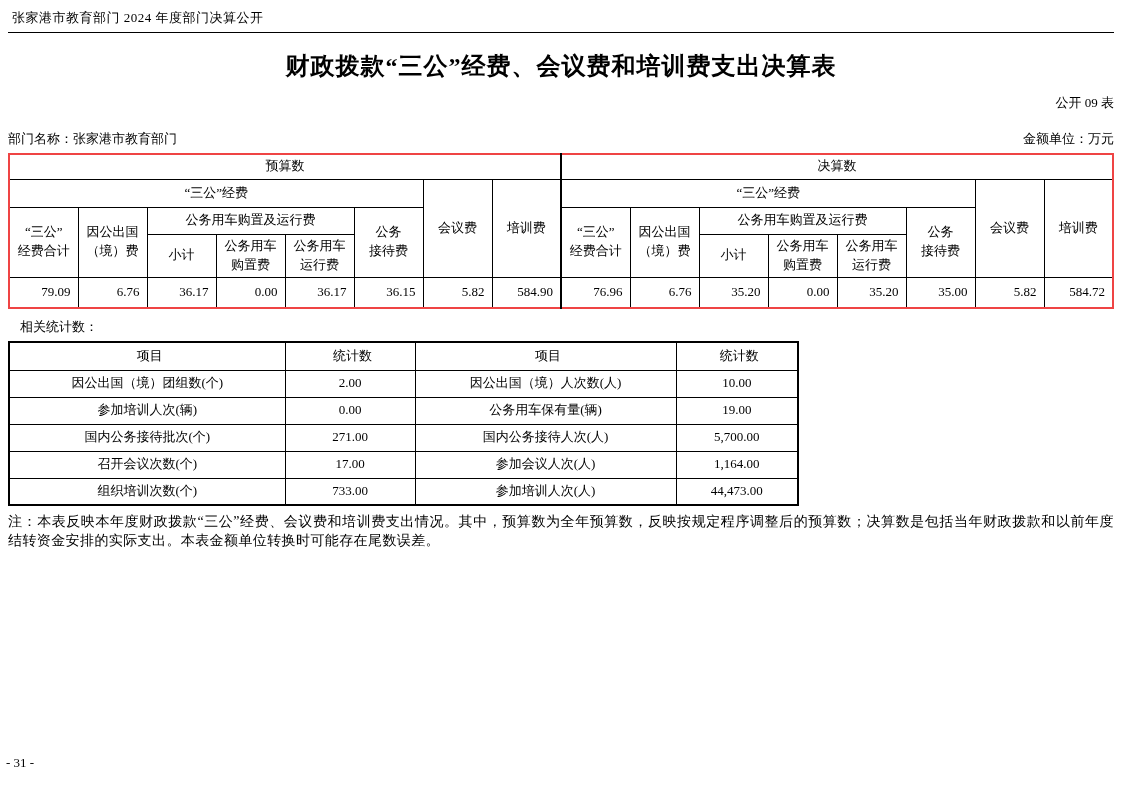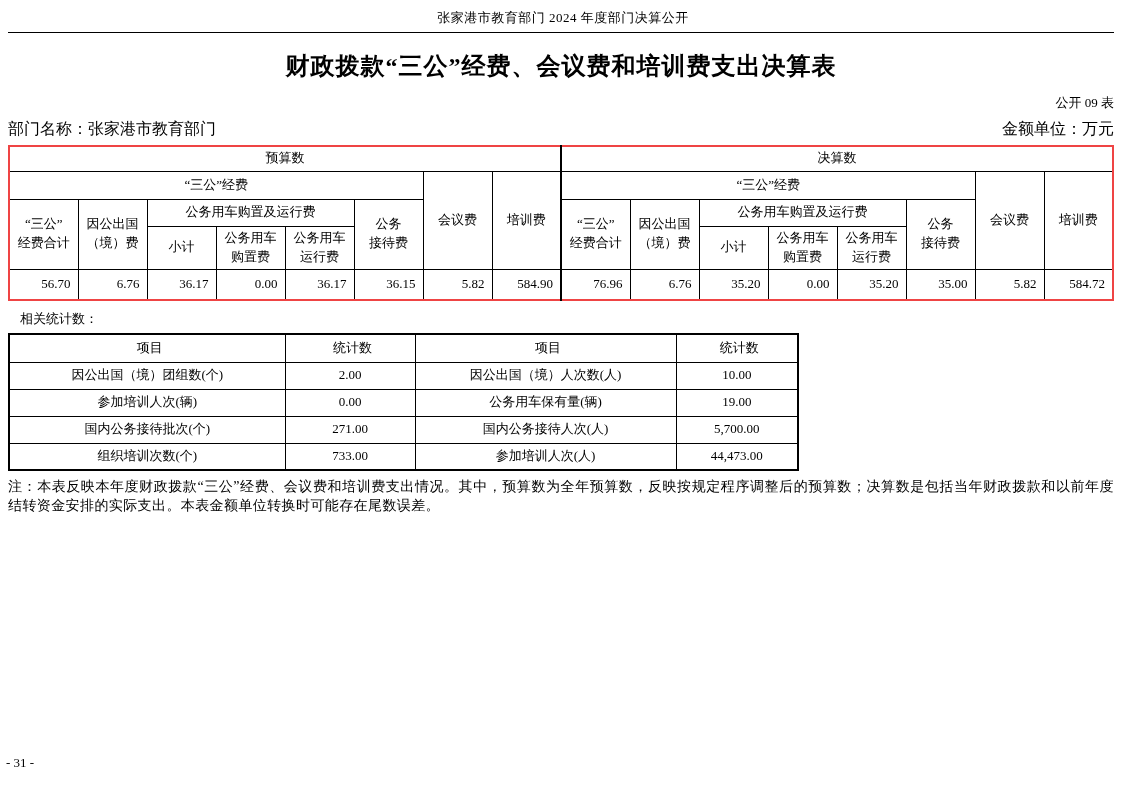--- a/index.html
+++ b/index.html
@@ -11,39 +11,38 @@
     position: relative;
     overflow: hidden;
   }
   .sheet { margin: 0 8px; }
 
   .doc-header {
     font-size: 13px;
     padding: 9px 0 5px 4px;
     border-bottom: 1px solid #000;
     letter-spacing: 0.5px;
-    text-align: center;
   }
   .title {
     text-align: center;
     font-size: 24px;
     font-weight: bold;
     margin-top: 17px;
     letter-spacing: 1px;
   }
   .table-code {
     text-align: right;
     font-size: 13px;
     margin-top: 12px;
   }
   .meta-row {
     display: flex;
     justify-content: space-between;
-    font-size: 16px;
-    margin: 7px 0 5px 0;
+    font-size: 13px;
+    margin: 18px 0 5px 0;
   }
 
   table { border-collapse: collapse; table-layout: fixed; }
   td {
     border: 1px solid #000;
     font-size: 13px;
     text-align: center;
     vertical-align: middle;
     white-space: pre-line;
     padding: 1px 2px;
@@ -156,21 +155,21 @@
 购置费</td>
       <td>公务用车
 运行费</td>
       <td>小计</td>
       <td>公务用车
 购置费</td>
       <td>公务用车
 运行费</td>
     </tr>
     <tr class="data">
-      <td>56.70</td>
+      <td>79.09</td>
       <td>6.76</td>
       <td>36.17</td>
       <td>0.00</td>
       <td>36.17</td>
       <td>36.15</td>
       <td>5.82</td>
       <td>584.90</td>
       <td class="half-divider">76.96</td>
       <td>6.76</td>
       <td>35.20</td>
@@ -211,20 +210,26 @@
       <td>公务用车保有量(辆)</td>
       <td>19.00</td>
     </tr>
     <tr>
       <td>国内公务接待批次(个)</td>
       <td>271.00</td>
       <td>国内公务接待人次(人)</td>
       <td>5,700.00</td>
     </tr>
     <tr>
+      <td>召开会议次数(个)</td>
+      <td>17.00</td>
+      <td>参加会议人次(人)</td>
+      <td>1,164.00</td>
+    </tr>
+    <tr>
       <td>组织培训次数(个)</td>
       <td>733.00</td>
       <td>参加培训人次(人)</td>
       <td>44,473.00</td>
     </tr>
   </tbody>
     </table>
 
   <div class="note">注：本表反映本年度财政拨款“三公”经费、会议费和培训费支出情况。其中，预算数为全年预算数，反映按规定程序调整后的预算数；决算数是包括当年财政拨款和以前年度结转资金安排的实际支出。本表金额单位转换时可能存在尾数误差。</div>
 

